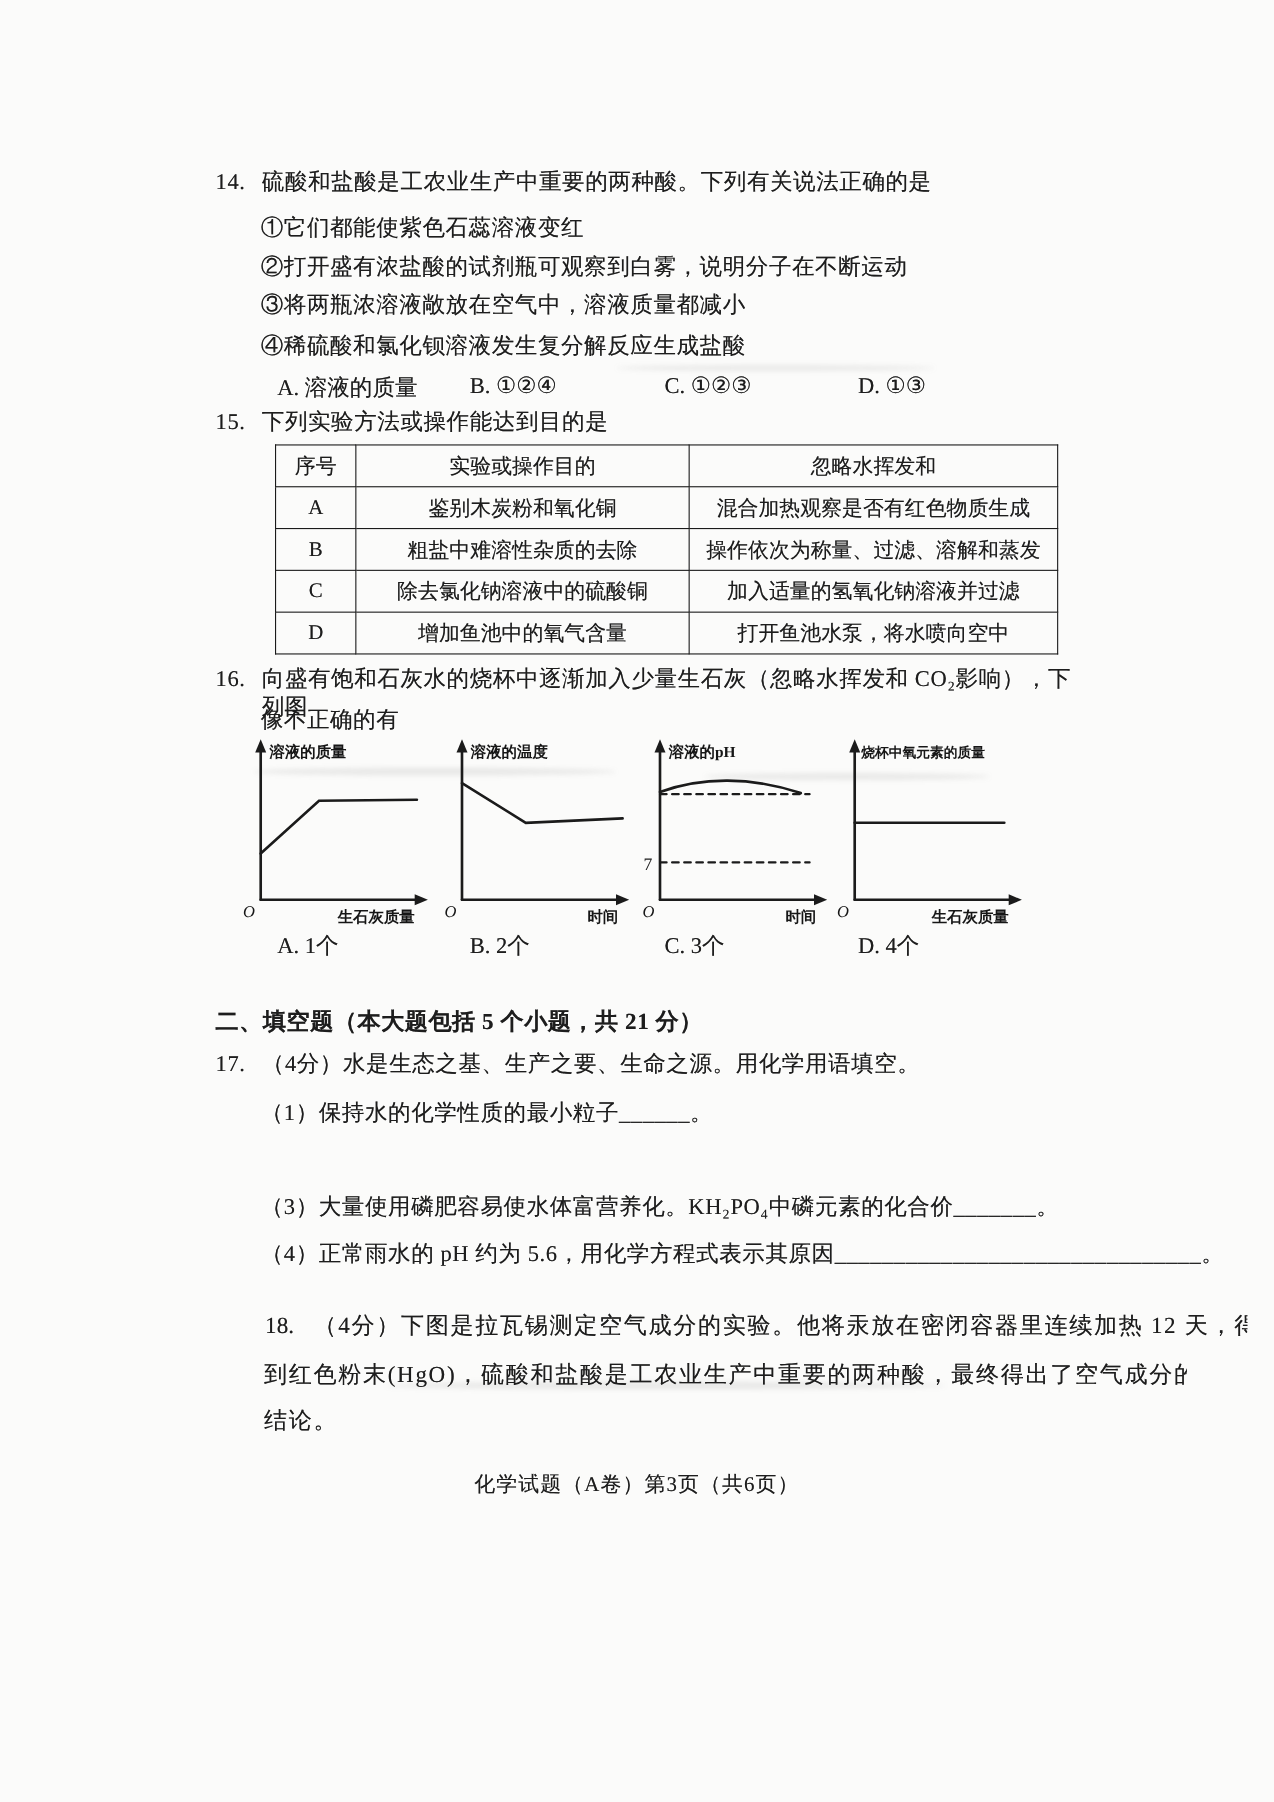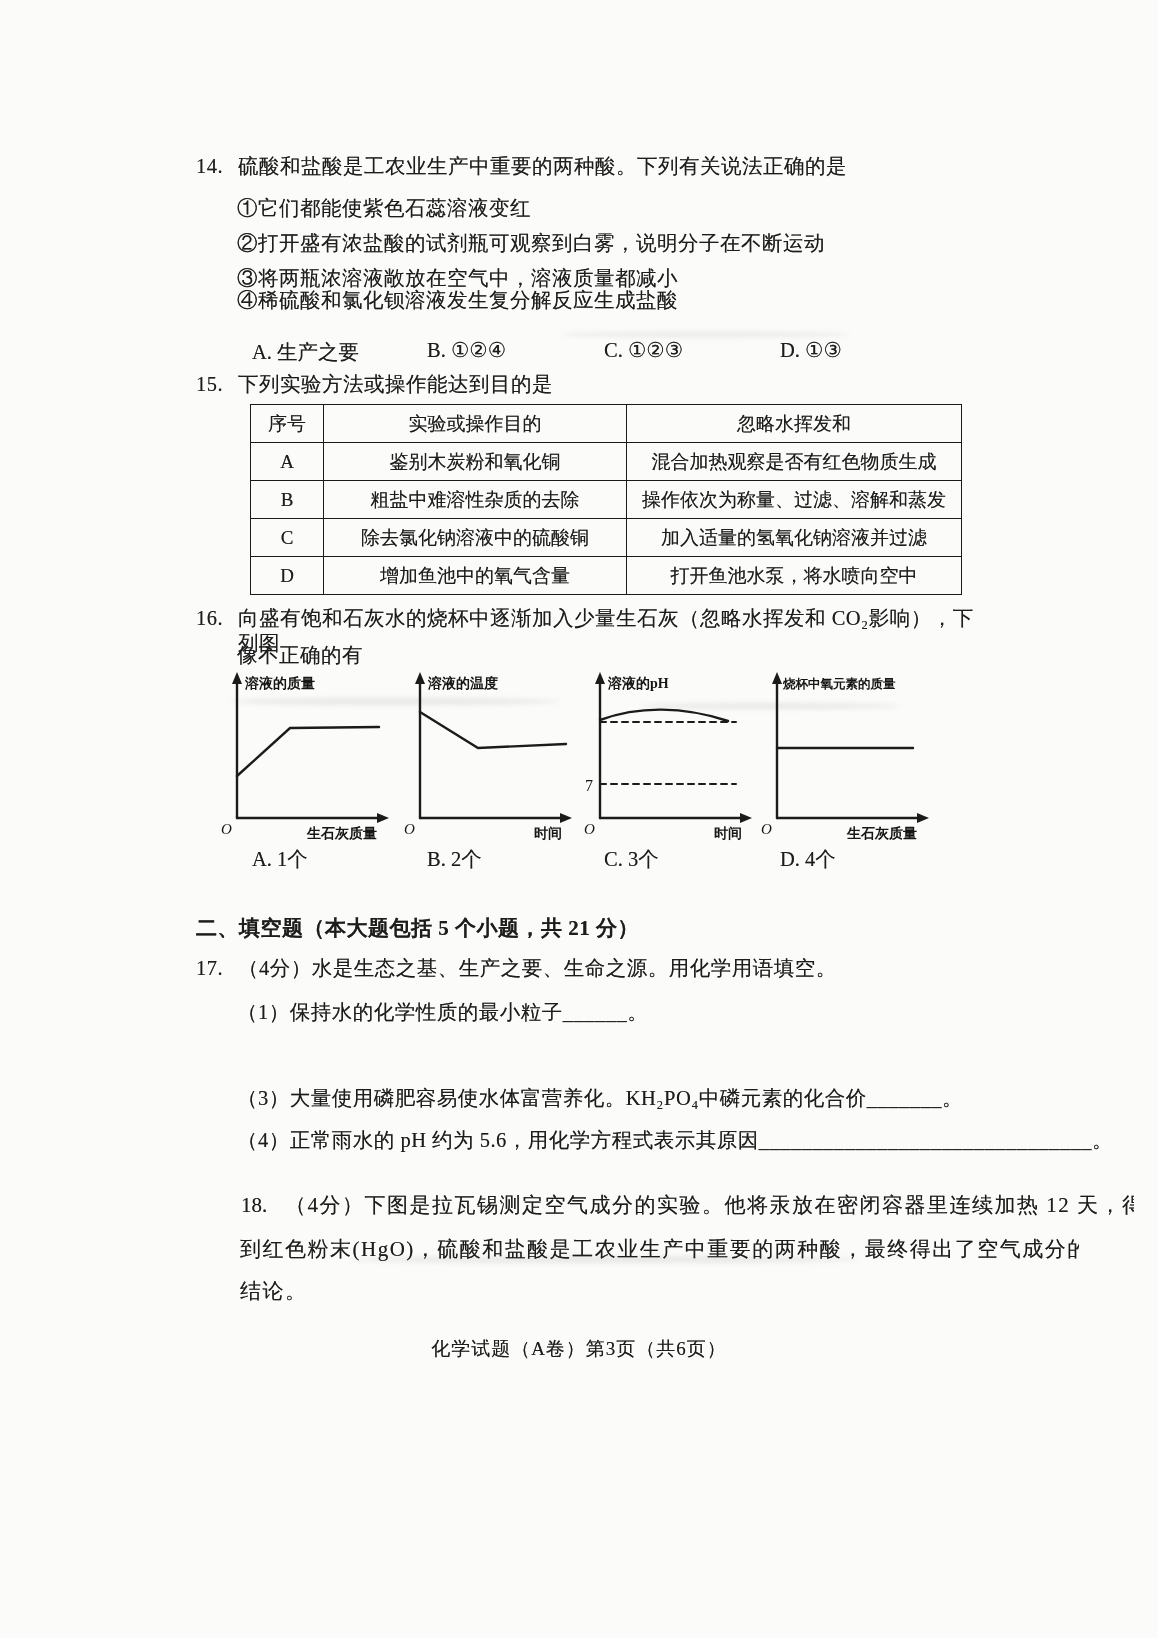--- a/index.html
+++ b/index.html
@@ -54,23 +54,23 @@
   <div class="smudge" style="left:640px;top:703px;width:260px;height:6px;"></div>
   <div class="smudge" style="left:350px;top:1256px;width:510px;height:7px;"></div>
 
   <div class="q txt" style="left:196px;top:154px;width:780px;">
     <span class="qnum">14.</span>
     <span>硫酸和盐酸是工农业生产中重要的两种酸。下列有关说法正确的是</span>
   </div>
   <div class="sub txt" style="top:196px;">①它们都能使紫色石蕊溶液变红</div>
   <div class="sub txt" style="top:231px;">②打开盛有浓盐酸的试剂瓶可观察到白雾，说明分子在不断运动</div>
   <div class="sub txt" style="top:266px;">③将两瓶浓溶液敞放在空气中，溶液质量都减小</div>
-  <div class="sub txt" style="top:288px;">④稀硫酸和氯化钡溶液发生复分解反应生成盐酸</div>
+  <div class="sub txt" style="top:303px;">④稀硫酸和氯化钡溶液发生复分解反应生成盐酸</div>
   <div class="optrow">
-    <span class="opt-a txt" style="top:338px;">A. 生产之要</span>
+    <span class="opt-a txt" style="top:338px;">A. 溶液的质量</span>
     <span class="opt-b txt" style="top:338px;">B. ①②④</span>
     <span class="opt-c txt" style="top:338px;text-align:center;">C. ①②③</span>
     <span class="opt-d txt" style="top:338px;">D. ①③</span>
   </div>
 
   <div class="q txt" style="left:196px;top:372px;width:780px;">
     <span class="qnum">15.</span>
     <span>下列实验方法或操作能达到目的是</span>
   </div>
   <table class="exam">

